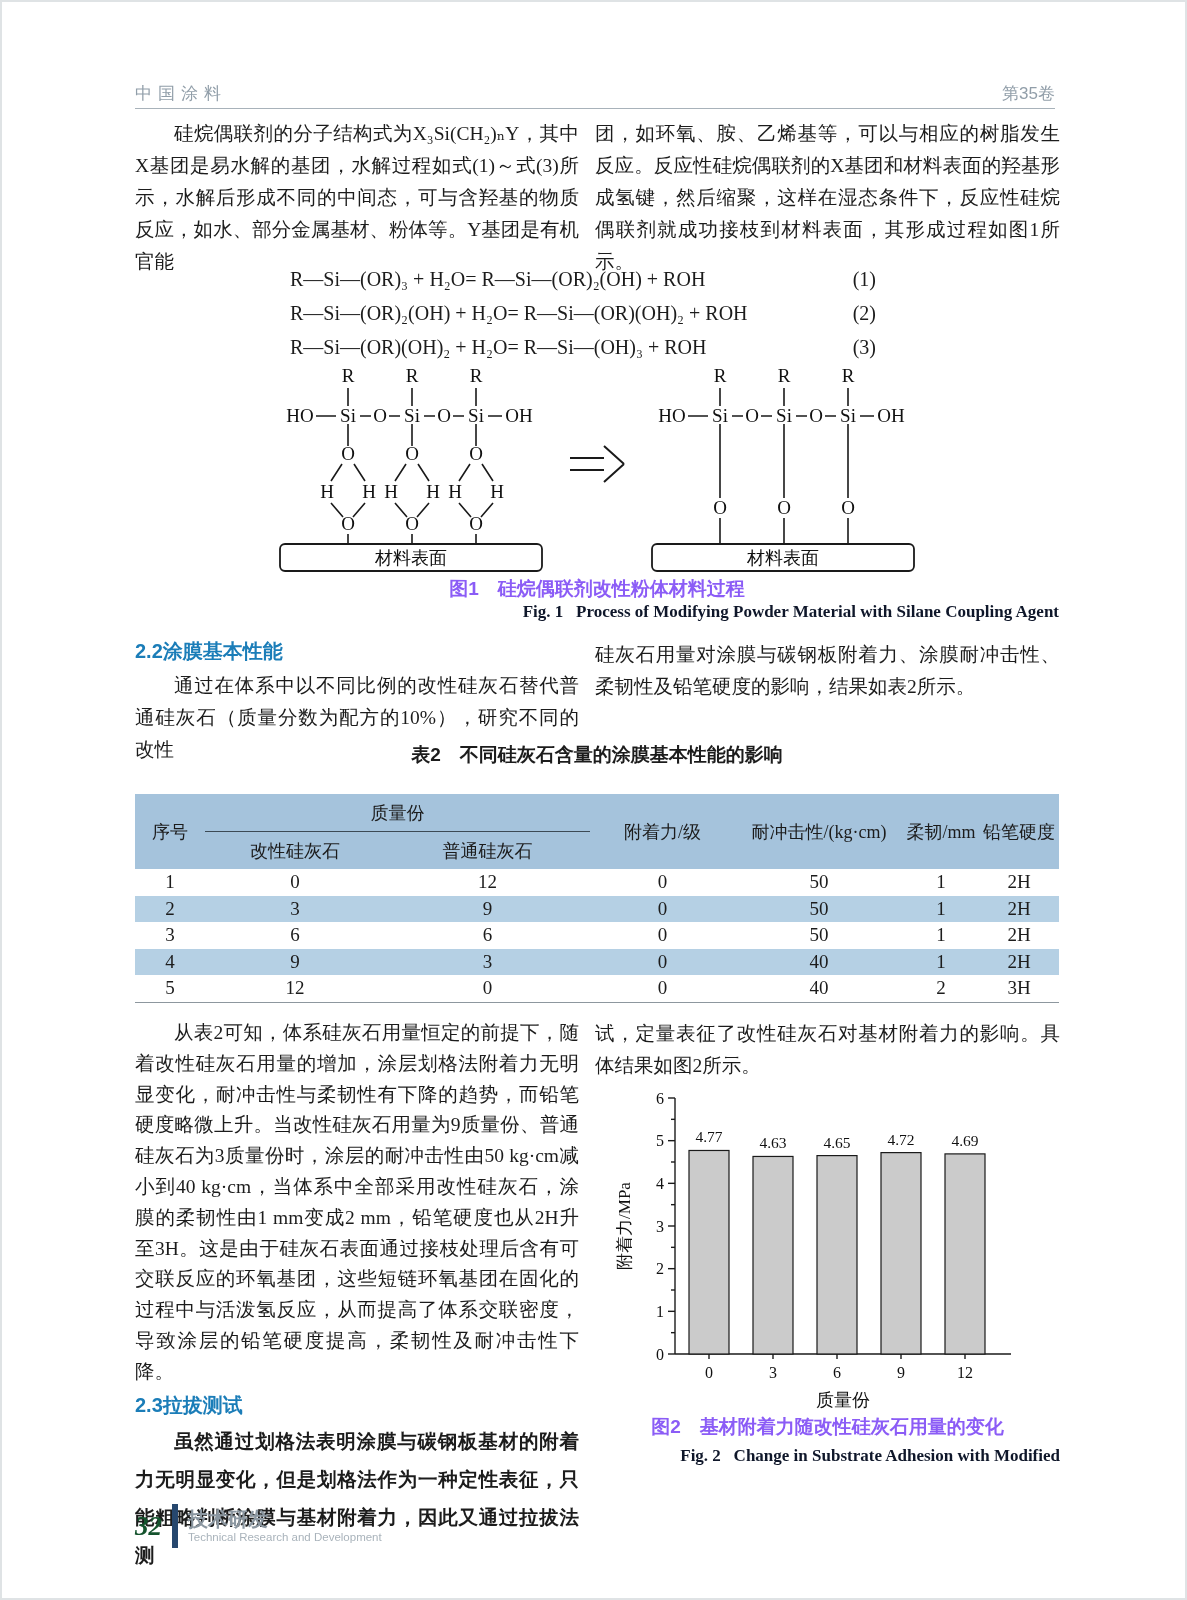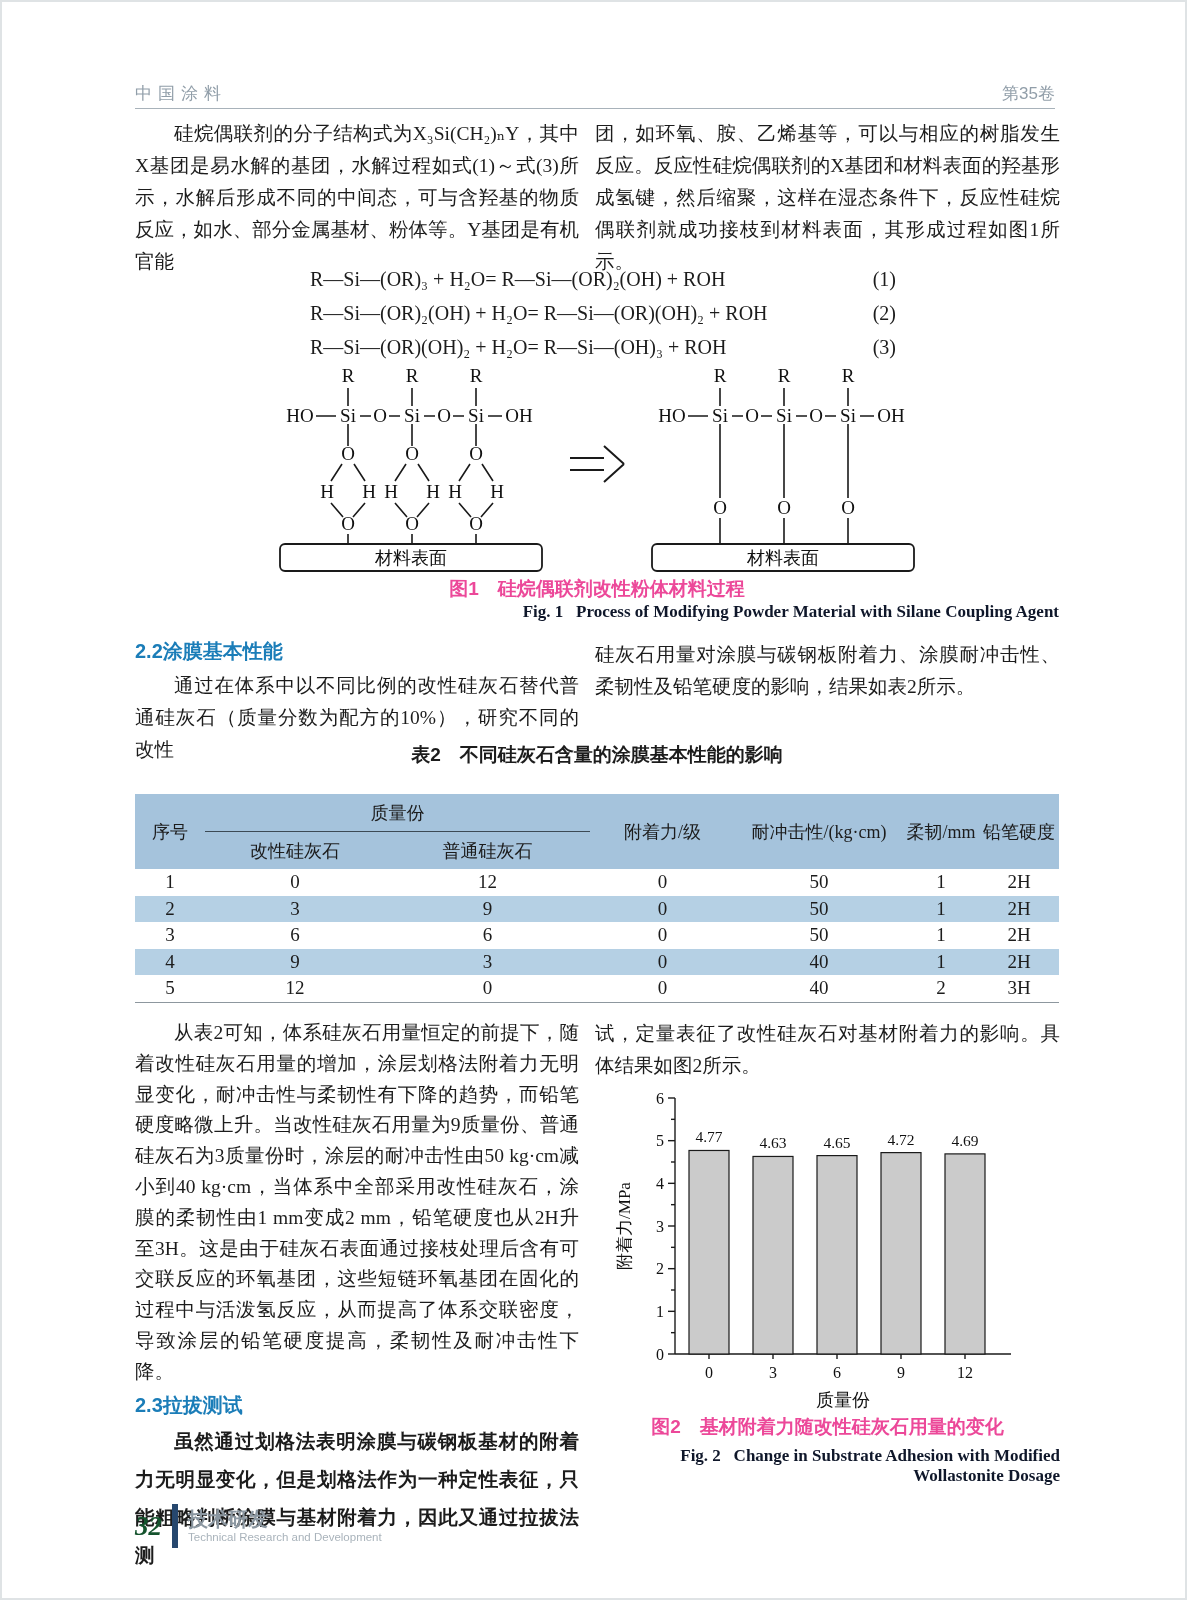--- a/index.html
+++ b/index.html
@@ -13,27 +13,27 @@
   .run-head{left:133px;right:130px;top:80px;height:26px;border-bottom:1.5px solid #a8b2ba;
             display:flex;justify-content:space-between;align-items:flex-start;
             color:#919ea9;font-size:17px;}
   .journal{letter-spacing:6px;}
   
   .para{font-size:19.5px;line-height:32px;text-align:justify;}
   .indent{text-indent:2em;}
   .col-l{left:133px;width:444px;}
   .col-r{left:593px;width:465px;}
   
-  .eqs{left:308px;width:586px;top:260px;}
+  .eqs{left:288px;width:586px;top:260px;}
   .eq-row{display:flex;justify-content:space-between;font-size:20px;line-height:34px;}
   
   .fig1{left:133px;width:924px;top:360px;display:flex;justify-content:center;gap:20px;}
   .fig1 svg text{font-size:19px;font-family:"Liberation Serif","DejaVu Serif",serif;fill:#111;}
   .fig1 svg .surf{font-size:18px;}
-  .cap-cn{font-size:19px;font-weight:bold;text-align:center;color:#ec4899;}
+  .cap-cn{font-size:19px;font-weight:bold;text-align:center;color:#8b5cf6;}
   .cap-en{font-size:17px;font-weight:bold;text-align:right;color:#0f172a;}
   .sec-head{font-size:20px;font-weight:bold;color:#1b7db8;}
   .sec-head .num{}
   
   .tbl-title-cn{left:133px;width:924px;top:740px;text-align:center;font-size:19px;font-weight:bold;}
   .tbl-title-en{left:133px;width:924px;top:766px;text-align:center;font-size:16.5px;font-weight:bold;}
   table.t2{border-collapse:collapse;table-layout:fixed;width:924px;font-size:19px;}
   table.t2 th{font-weight:normal;font-size:18px;}
   table.t2 th,table.t2 td{text-align:center;padding:0;}
   .t2 thead tr{background:#a5c3dc;}
@@ -276,21 +276,20 @@
         <text x="288" y="292" text-anchor="middle" font-size="16" class="cf">9</text>
         <rect x="332" y="67.89333333333332" width="40" height="200.10666666666668" fill="#cbcbcb" stroke="#1a1a1a" stroke-width="1.2"></rect>
         <text x="352" y="59.89333333333332" text-anchor="middle" font-size="15.5" class="cf">4.69</text>
         <line x1="352" y1="268" x2="352" y2="273" stroke="#1a1a1a" stroke-width="1.4"></line>
         <text x="352" y="292" text-anchor="middle" font-size="16" class="cf">12</text>
         <text x="230" y="320" text-anchor="middle" font-size="18" class="cf">质量份</text>
         <text x="17" y="140" text-anchor="middle" font-size="17" class="cf" transform="rotate(-90 17 140)">附着力/MPa</text>
       </svg>
     <div class="cap-cn sans pre" style="margin-top:2px;">图2　基材附着力随改性硅灰石用量的变化</div>
     <div class="cap-en pre" style="margin-top:6px;">Fig. 2   Change in Substrate Adhesion with Modified</div>
-    <div class="cap-en pre">Wollastonite Dosage</div>
   </div>
 
   <div class="abs footer">
     <span class="pgnum">32</span>
     <span class="fbar"></span>
     <span class="sans">
       <div class="fsec-cn">技术研发</div>
       <div class="fsec-en">Technical Research and Development</div>
     </span>
   </div>

